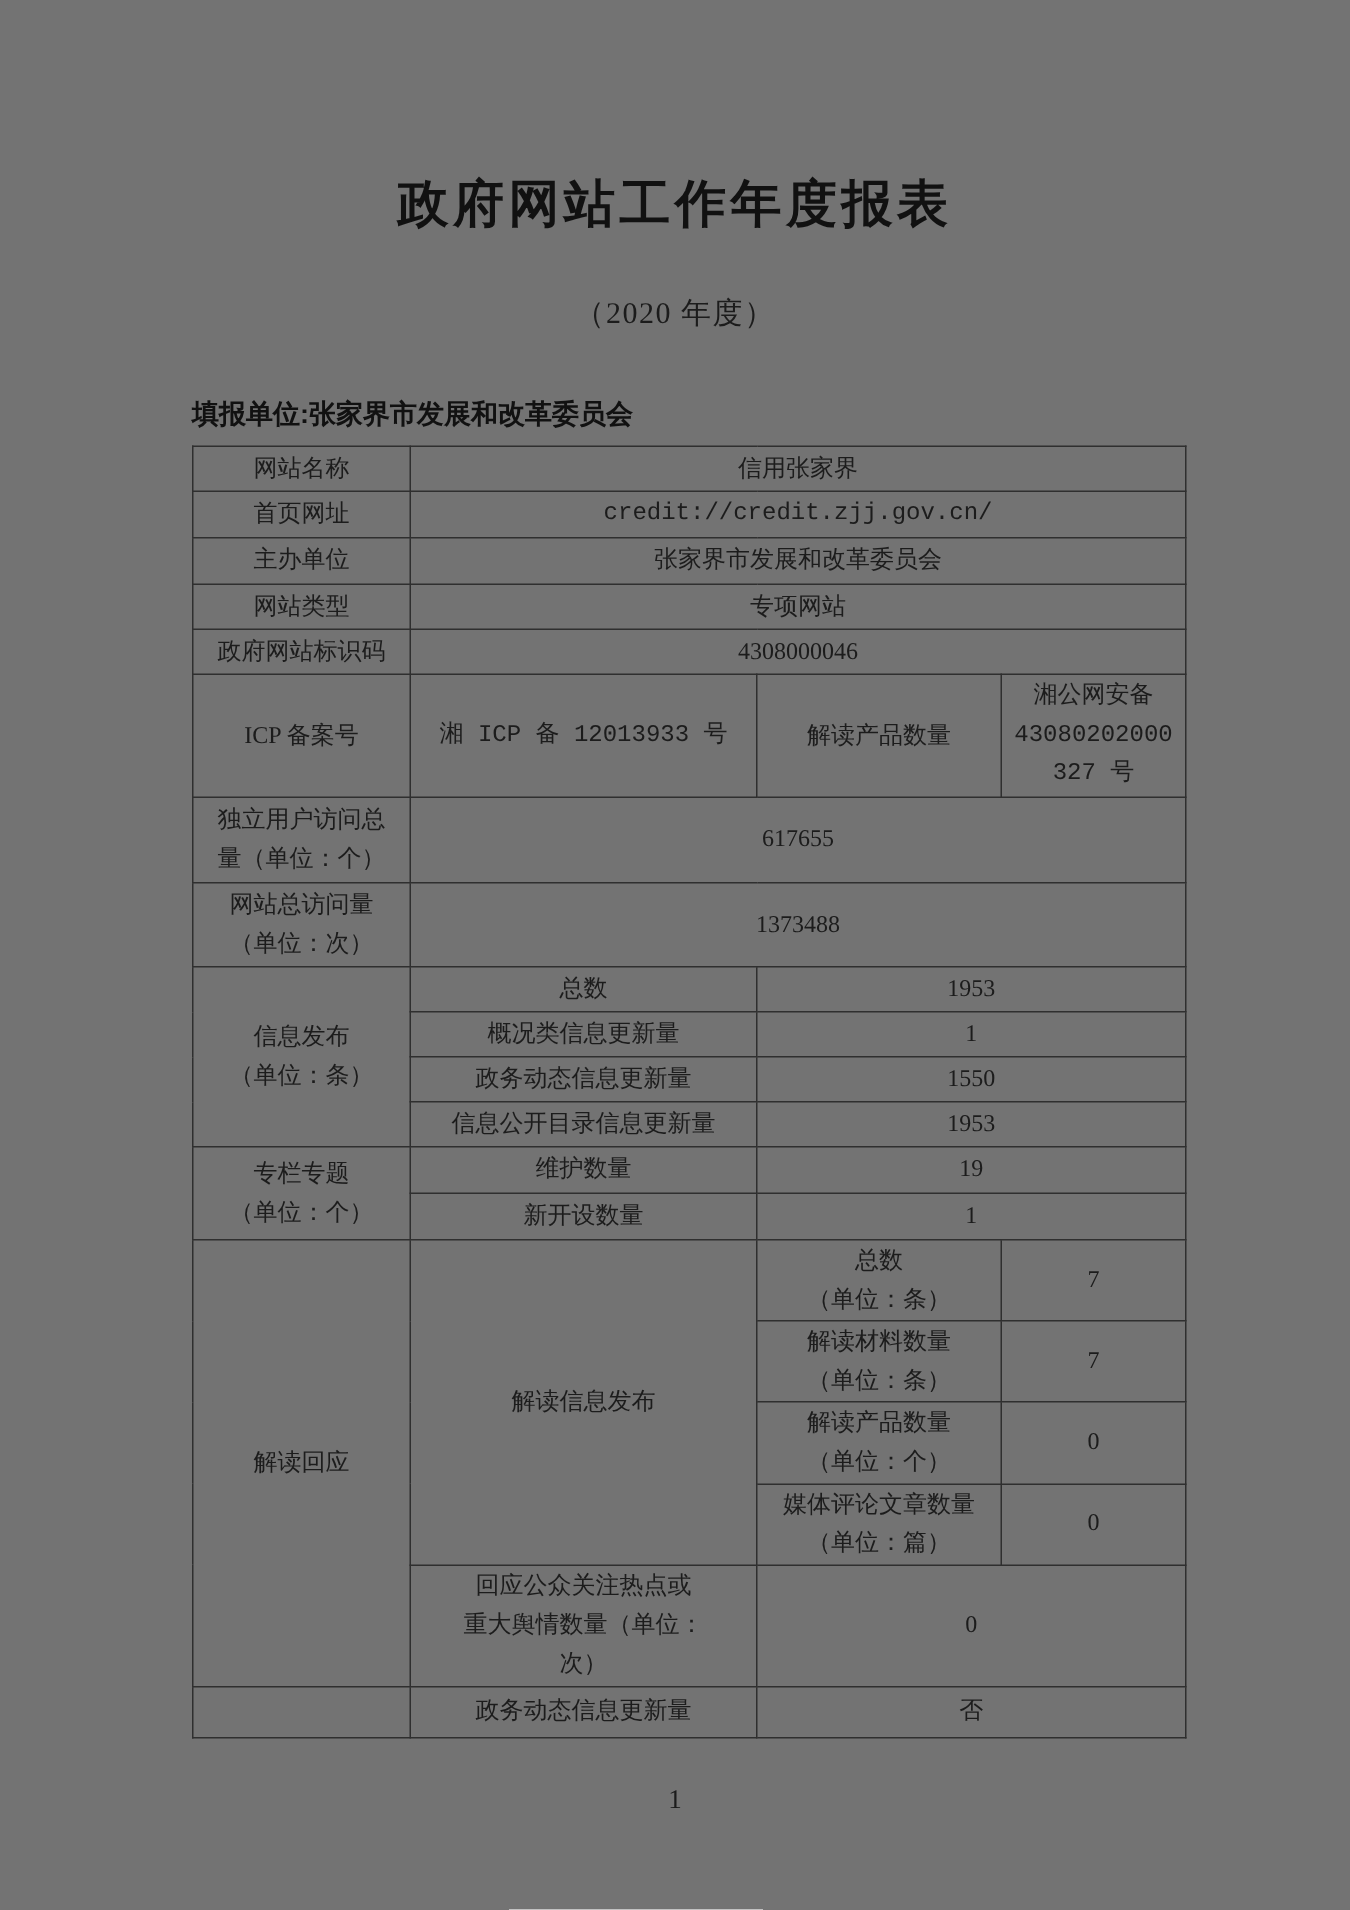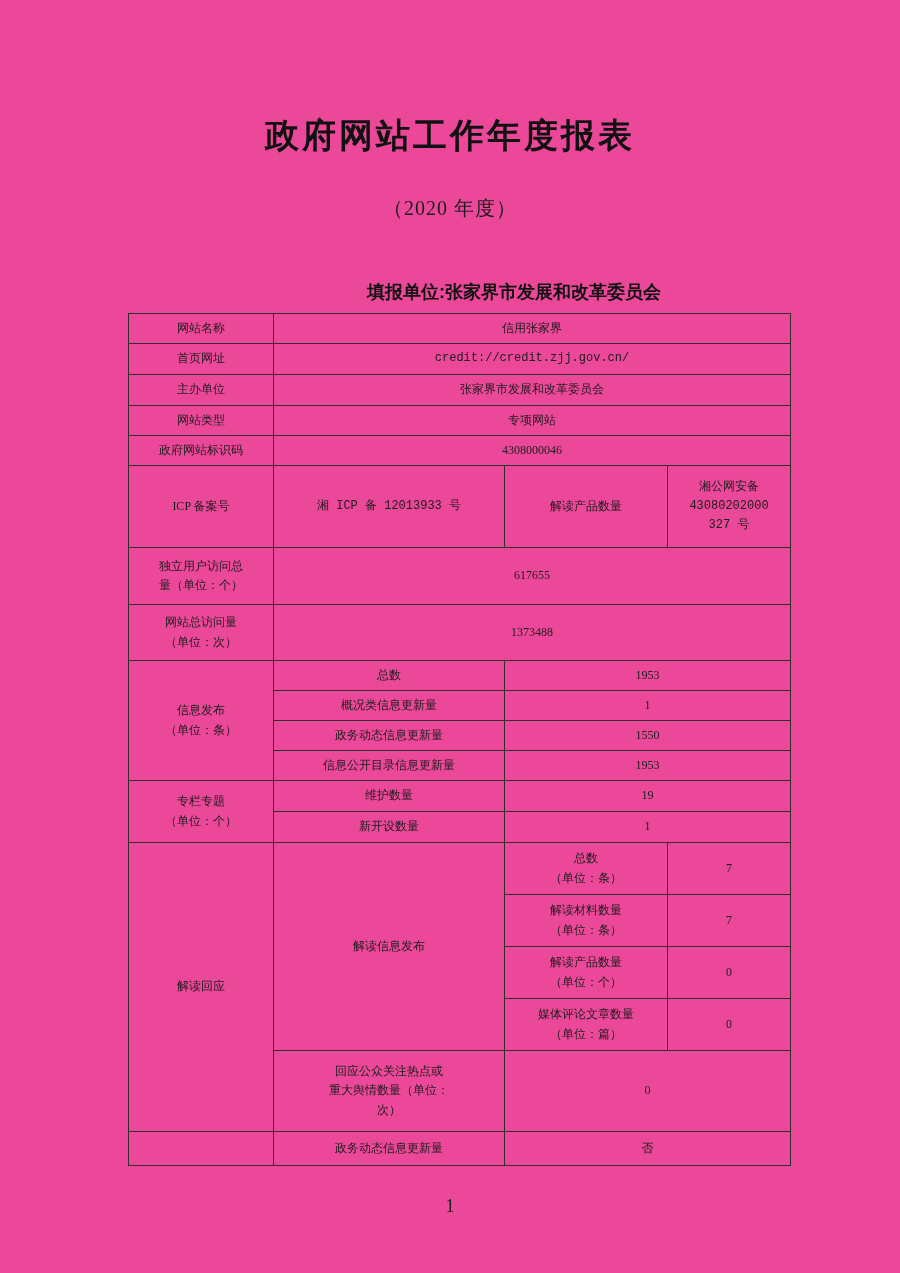--- a/index.html
+++ b/index.html
@@ -1,20 +1,20 @@
 <!DOCTYPE html>
 <html><head>
 <meta charset="utf-8">
 <style>
   html, body { margin: 0; padding: 0; background: #ffffff; }
   .page {
     position: relative;
     width: 900px;
     height: 1273px;
-    background: #ec4899;
+    background: #737373;
     color: #1c1c1c;
     font-family: "Liberation Serif", "DejaVu Serif", serif;
     overflow: hidden;
   }
   .doc-title {
     margin: 0;
     padding-top: 113px;
     text-align: center;
     font-family: "Liberation Sans", "DejaVu Sans", sans-serif;
     font-weight: bold;
@@ -22,38 +22,37 @@
     letter-spacing: 3px;
     color: #111111;
   }
   .doc-subtitle {
     margin-top: 36px;
     text-align: center;
     font-size: 20px;
     letter-spacing: 1px;
   }
   .reporting-unit {
-    margin: 58px 0 9px 128px;
+    margin: 42px 0 9px 128px;
     font-family: "Liberation Sans", "DejaVu Sans", sans-serif;
     font-weight: bold;
     font-size: 18px;
     color: #111111;
-    text-align: center;
   }
   table.report {
     margin-left: 128px;
     width: 662px;
     border-collapse: collapse;
     table-layout: fixed;
   }
   table.report td {
     border: 1px solid #2f2f2f;
     text-align: center;
     vertical-align: middle;
-    font-size: 12px;
+    font-size: 16px;
     line-height: 1.6;
     padding: 1px 4px;
     white-space: pre-line;
     overflow: hidden;
     color: #1c1c1c;
   }
   col.c1 { width: 145px; }
   col.c2 { width: 231px; }
   col.c3 { width: 163px; }
   col.c4 { width: 123px; }

